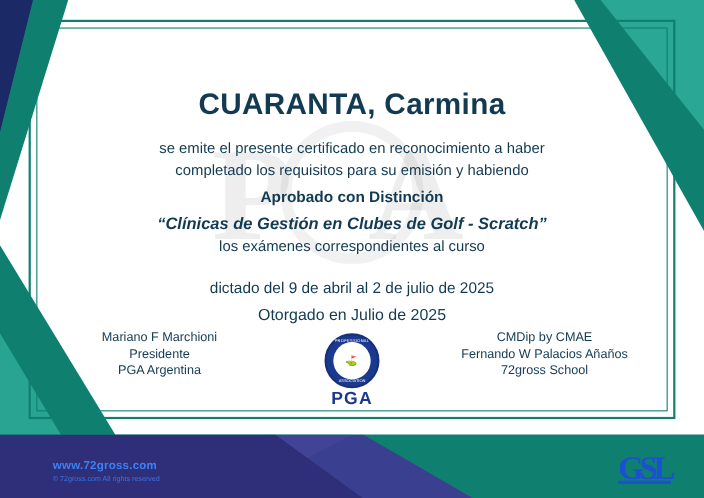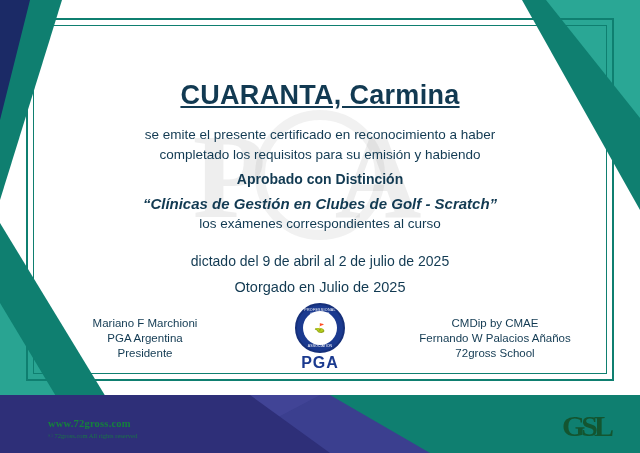--- a/index.html
+++ b/index.html
@@ -124,38 +124,37 @@
     left: 40px; right: 40px; top: 80px;
     text-align: center;
     color: #14354a;
   }
   .recipient {
     font-size: 27px;
     font-weight: 700;
     color: #123a52;
     letter-spacing: .3px;
     margin-bottom: 14px;
-    text-decoration: underline;
   }
   .line {
     font-size: 13.5px;
     line-height: 20px;
     color: #123a52;
   }
   .line.bold { font-weight: 700; font-size: 14px; margin-top: 4px; }
   .line.italic-bold {
     font-style: italic; font-weight: 700; font-size: 15px; margin-top: 5px;
   }
   .line.dates { margin-top: 17px; font-size: 14px; }
   .granted { margin-top: 6px; font-size: 14.5px; }
 
   
   .signatures {
     position: absolute;
-    left: 50px; right: 50px; bottom: 92px;
+    left: 50px; right: 50px; bottom: 108px;
     display: flex;
     justify-content: space-between;
     align-items: flex-start;
     margin-top: 18px;
   }
   .sig-block {
     width: 190px;
     text-align: center;
     font-size: 11.5px;
     line-height: 15px;
@@ -199,34 +198,34 @@
     font-size: 16px;
     font-weight: 700;
     color: #1b3a8f;
     letter-spacing: 1px;
   }
 
   
   .footer-left {
     position: absolute;
     left: 48px; bottom: 14px;
-    color: #15803d;
-    font-family: Liberation Serif, serif;
+    color: #3b82f6;
   }
   .footer-site {
     font-size: 10.5px; font-weight: 700; letter-spacing: .2px;
   }
   .footer-rights {
     font-size: 6.5px; opacity: .85; margin-top: 3px;
   }
   .footer-right {
     position: absolute;
     right: 22px; bottom: 12px;
     display: flex; align-items: flex-start; gap: 8px;
-    color: #14532d;
+    color: #1d4ed8;
+    text-decoration: underline;
   }
   .fgsl-mark {
     font-family: "Liberation Serif", serif;
     font-size: 30px;
     font-weight: 700;
     letter-spacing: -4px;
     line-height: 30px;
     opacity: .95;
   }
   .fgsl-text {
@@ -270,22 +269,22 @@
       <div class="seal-top-text">PROFESSIONAL GOLFERS</div>
       <div class="seal-inner">⛳</div>
       <div class="seal-bot-text">ASSOCIATION</div>
     </div>
     <div class="seal-label">PGA</div>
   </div>
 
   <div class="signatures">
     <div class="sig-block">
       <div>Mariano F Marchioni</div>
+      <div>Presidente</div>
       <div>PGA Argentina</div>
-      <div>Presidente</div>
     </div>
     <div class="sig-block">
       <div>CMDip by CMAE</div>
       <div>Fernando W Palacios Añaños</div>
       <div>72gross School</div>
     </div>
   </div>
 
   <div class="footer-band"></div>
   <div class="footer-band-dark"></div>

